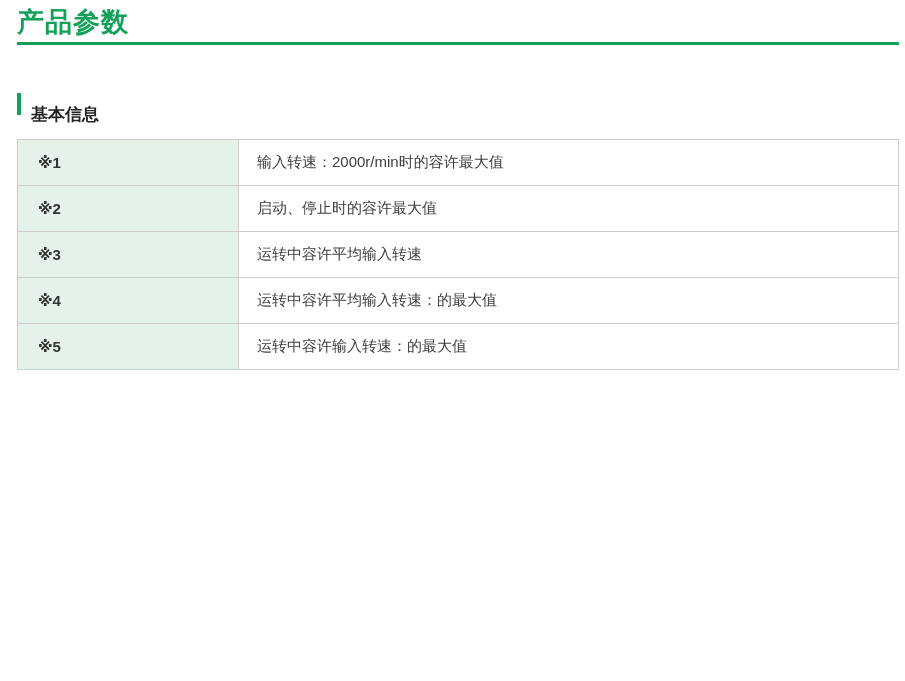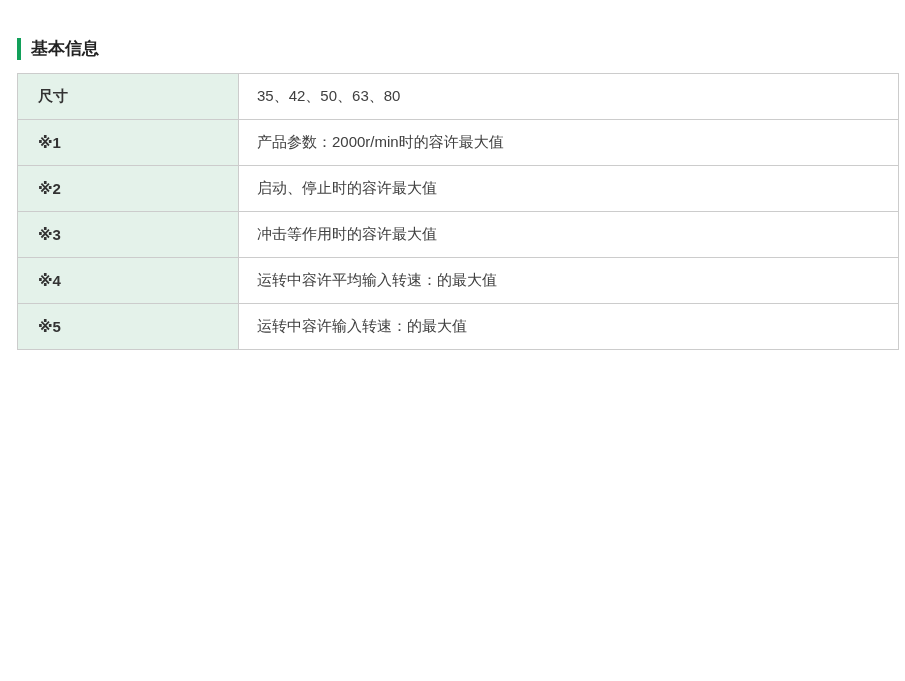--- a/index.html
+++ b/index.html
@@ -40,20 +40,21 @@
     width: 4px;
     height: 22px;
     background: var(--accent);
     margin-right: 10px;
     flex: 0 0 auto;
   }
   .section-title {
     font-size: 17px;
     font-weight: 700;
     color: #222222;
+    margin-top: 21px;
   }
 
   table.params {
     border-collapse: collapse;
     width: 100%;
     margin-top: 13px;
     table-layout: fixed;
   }
   table.params th,
   table.params td {
@@ -74,52 +75,49 @@
     padding: 0 12px 0 18px;
     color: var(--value-text);
     font-weight: 400;
   }
 </style>
 </head>
 <body>
 
 <div class="container">
 
+  <h1 class="page-title">产品参数</h1>
 
   <div class="section-header">
     <span class="accent-bar"></span>
     <span class="section-title">基本信息</span>
   </div>
 
   <table class="params">
     <tbody>
-  <tr>
-    <th>尺寸</th>
-    <td>35、42、50、63、80</td>
-  </tr>
 
 
 
 
 
 
 
   <tr>
     <th>※1</th>
-    <td>产品参数：2000r/min时的容许最大值</td>
+    <td>输入转速：2000r/min时的容许最大值</td>
   </tr>
 
   <tr>
     <th>※2</th>
     <td>启动、停止时的容许最大值</td>
   </tr>
 
   <tr>
     <th>※3</th>
-    <td>冲击等作用时的容许最大值</td>
+    <td>运转中容许平均输入转速</td>
   </tr>
 
   <tr>
     <th>※4</th>
     <td>运转中容许平均输入转速：的最大值</td>
   </tr>
 
   <tr>
     <th>※5</th>
     <td>运转中容许输入转速：的最大值</td>

